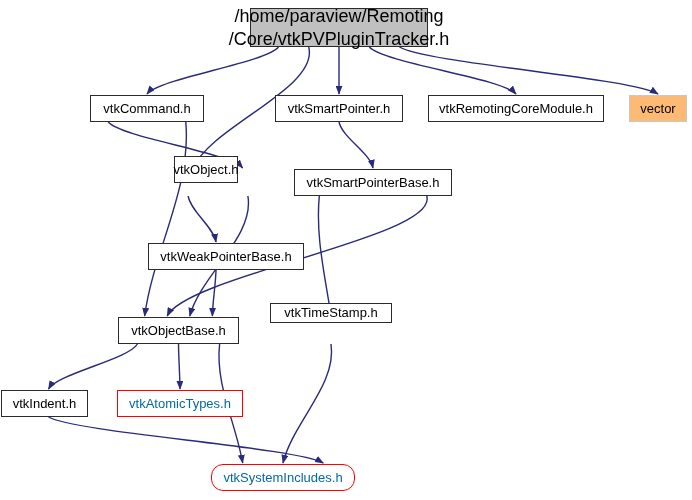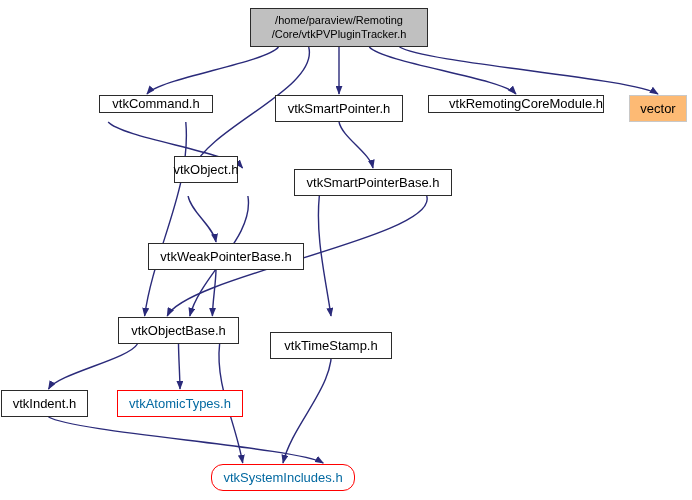--- a/index.html
+++ b/index.html
@@ -35,21 +35,21 @@
     line-height: 1.18;
     font-size: 13px;
     color: #000000;
     background: #ffffff;
     border: 1px solid #2b2b2b;
     z-index: 5;
   }
   .graph-node.root {
     background: #c0c0c0;
     border: 1px solid #2b2b2b;
-    font-size: 11px;
+    font-size: 18px;
     line-height: 1.25;
   }
   .graph-node.redbox {
     border: 1px solid #ff0000;
     color: #0369a1;
     background: #ffffff;
   }
   .graph-node.faintbox {
     border: 1px solid #c8c8c8;
     color: #000000;
@@ -87,26 +87,26 @@
         <path d="M137.4,344.0 C128.5,359.3 57.4,373.7 48.5,389.0" marker-end="url(#arrowhead)"></path>
         <path d="M178.5,344.0 C178.7,359.3 179.8,373.7 180.0,389.0" marker-end="url(#arrowhead)"></path>
         <path d="M219.6,344.0 C215.0,384.5 235.6,422.5 242.7,463.0" marker-end="url(#arrowhead)"></path>
         <path d="M331.0,344.0 C337.2,384.5 292.7,422.5 283.0,463.0" marker-end="url(#arrowhead)"></path>
         <path d="M48.5,417.0 C76.0,432.6 295.8,447.4 323.3,463.0" marker-end="url(#arrowhead)"></path>
       </g>
   </svg>
   <div id="node-layer">
       <div class="graph-node root" style="left: 250px; top: 8px; width: 178px; height: 39px;"><span class="node-label">/home/paraview/Remoting
 /Core/vtkPVPluginTracker.h</span></div>
-      <div class="graph-node" style="left: 90px; top: 95px; width: 114px; height: 18px; margin-left: 9px;"><span class="node-label">vtkCommand.h</span></div>
+      <div class="graph-node" style="left: 90px; top: 95px; width: 114px; height: 27px;"><span class="node-label">vtkCommand.h</span></div>
       <div class="graph-node" style="left: 275px; top: 95px; width: 128px; height: 27px;"><span class="node-label">vtkSmartPointer.h</span></div>
-      <div class="graph-node" style="left: 428px; top: 95px; width: 176px; height: 18px; justify-content: flex-end;"><span class="node-label">vtkRemotingCoreModule.h</span></div>
+      <div class="graph-node" style="left: 428px; top: 95px; width: 176px; height: 27px;"><span class="node-label">vtkRemotingCoreModule.h</span></div>
       <div class="graph-node faintbox" style="left: 629px; top: 95px; width: 58px; height: 27px;"><span class="node-label">vector</span></div>
       <div class="graph-node" style="left: 174px; top: 156px; width: 64px; height: 27px;"><span class="node-label">vtkObject.h</span></div>
       <div class="graph-node" style="left: 294px; top: 169px; width: 158px; height: 27px;"><span class="node-label">vtkSmartPointerBase.h</span></div>
       <div class="graph-node" style="left: 148px; top: 243px; width: 156px; height: 27px;"><span class="node-label">vtkWeakPointerBase.h</span></div>
       <div class="graph-node" style="left: 118px; top: 317px; width: 121px; height: 27px;"><span class="node-label">vtkObjectBase.h</span></div>
-      <div class="graph-node" style="left: 270px; top: 332px; width: 122px; height: 27px; justify-content: center;"><span class="node-label">vtkTimeStamp.h</span></div>
+      <div class="graph-node" style="left: 270px; top: 303px; width: 122px; height: 20px; justify-content: center;"><span class="node-label">vtkTimeStamp.h</span></div>
       <div class="graph-node" style="left: 1px; top: 390px; width: 87px; height: 27px; justify-content: center;"><span class="node-label">vtkIndent.h</span></div>
       <div class="graph-node redbox" style="left: 117px; top: 390px; width: 126px; height: 27px;"><span class="node-label">vtkAtomicTypes.h</span></div>
       <div class="graph-node redbox" style="left: 211px; top: 464px; width: 144px; height: 27px; border-radius: 12px;"><span class="node-label">vtkSystemIncludes.h</span></div>
     </div>
 </div>
 
 </body></html>

